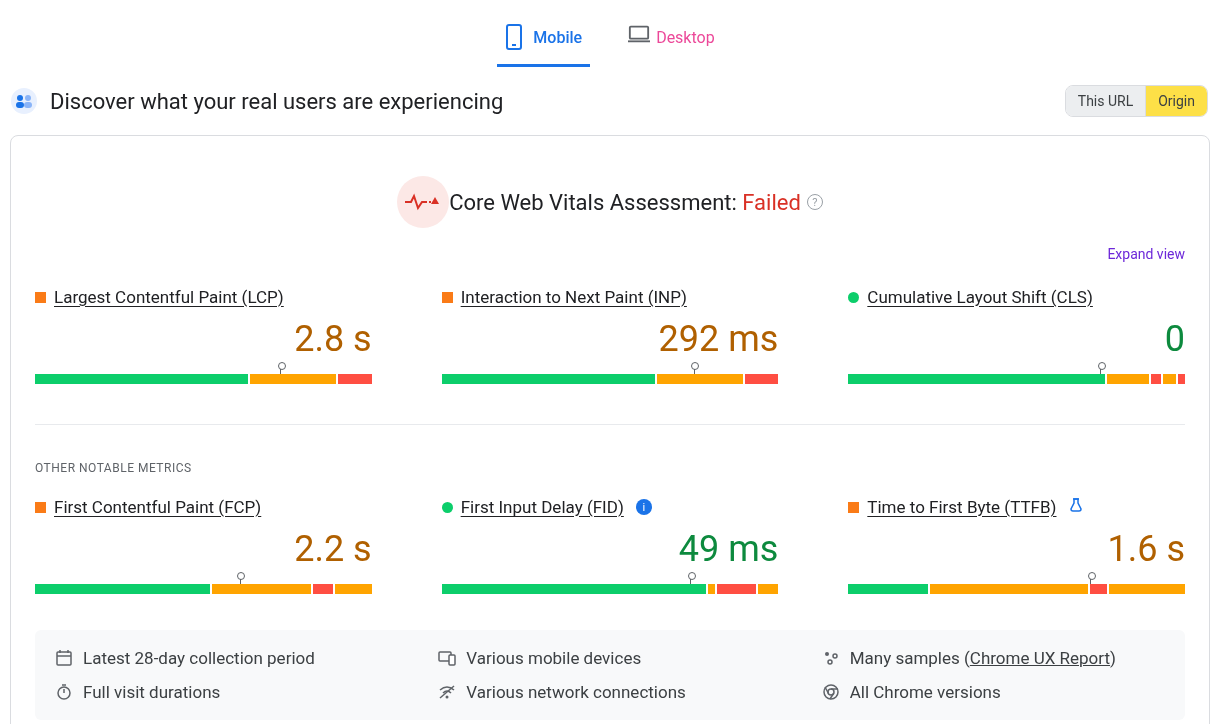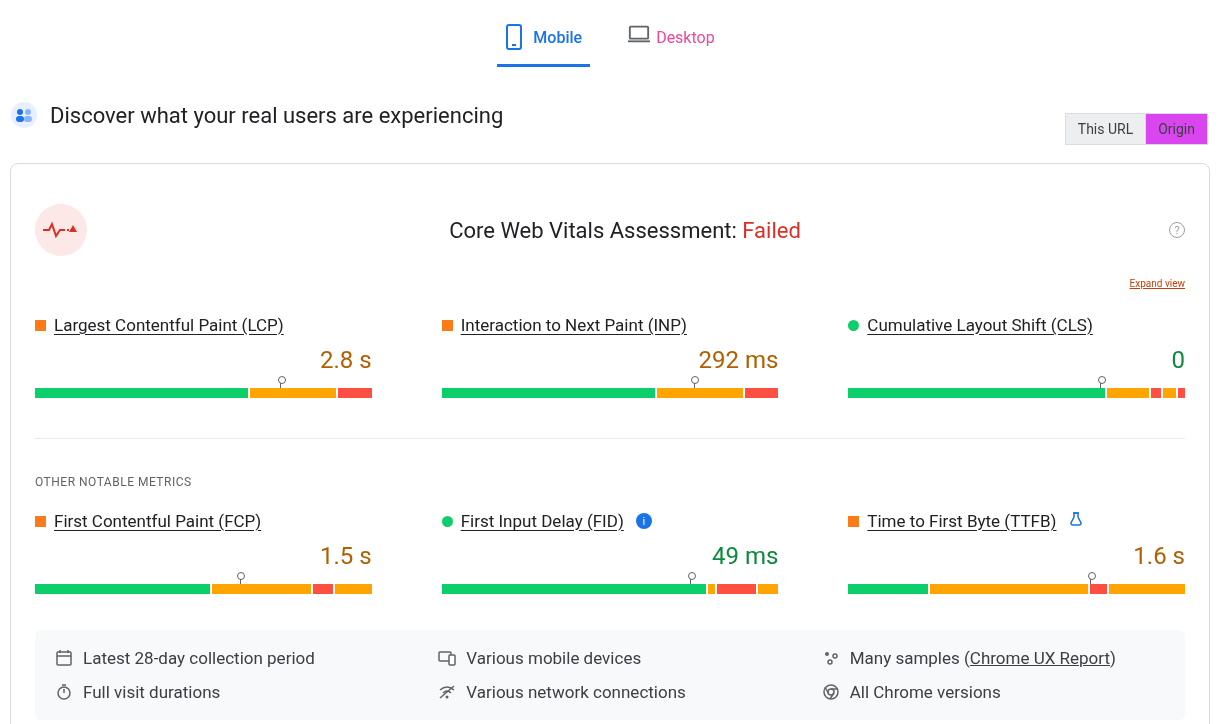--- a/index.html
+++ b/index.html
@@ -5,41 +5,41 @@
 * { box-sizing: border-box; margin: 0; padding: 0; }
 body { font-family: Roboto, Arial, sans-serif; background: #fff; color: #202124; width: 1220px; }
 .tabs { display: flex; justify-content: center; gap: 30px; padding: 12px 0 0; }
 .tab { display: flex; align-items: center; gap: 10px; padding: 12px 8px 14px; cursor: pointer; border-bottom: 3px solid transparent; font-size: 16px; color: #ec4899; }
 .tab.active { color: #1a73e8; border-bottom-color: #1a73e8; font-weight: 500; }
 .tab-icon { width: 18px; height: 26px; display:inline-block; }
 .header-row { display: flex; align-items: center; justify-content: space-between; padding: 18px 12px 18px 10px; }
 .header-left { display: flex; align-items: center; gap: 12px; }
 .header-icon { width: 28px; height: 28px; }
 .header-title { font-size: 22px; font-weight: 400; color: #202124; }
-.toggle-group { display: flex; border: 1px solid #dadce0; border-radius: 0; overflow: hidden; margin-top: 28px; }
-.toggle-btn { padding: 7px 12px; font-size: 14px; background: #d946ef; cursor: pointer; color: #3c4043; }
+.toggle-group { display: flex; border: 1px solid #dadce0; border-radius: 8px; overflow: hidden; }
+.toggle-btn { padding: 7px 12px; font-size: 14px; background: #fde047; cursor: pointer; color: #3c4043; }
 .toggle-btn.active { background: #eceef0; }
 .toggle-btn + .toggle-btn { border-left: 1px solid #dadce0; }
 .card { border: 1px solid #dadce0; border-radius: 8px; margin: 0 10px 10px; padding: 0 24px 24px; }
-.assessment-row { display:flex; align-items:center; justify-content:space-between; padding: 40px 0 8px; }
+.assessment-row { display:flex; align-items:center; justify-content:center; padding: 40px 0 8px; }
 .assess-badge { width:52px; height:52px; border-radius:50%; background:#fce8e6; display:flex; align-items:center; justify-content:center; }
 .assess-text { font-size: 22px; font-weight: 400; }
 .assess-failed { color: #d93025; }
 .help-icon { width:16px; height:16px; border:1px solid #9aa0a6; border-radius:50%; color:#9aa0a6; font-size:11px; display:inline-flex; align-items:center; justify-content:center; margin-left:6px; cursor:pointer;}
 .expand-row { text-align:right; padding: 8px 0 24px; }
-.expand-link { font-size:10px; color:#c2410c; cursor:pointer;text-decoration:underline; }
+.expand-link { font-size:14px; color:#6d28d9; cursor:pointer; }
 .metrics-grid { display:grid; grid-template-columns: 1fr 1fr 1fr; column-gap: 70px; row-gap: 0; }
 .metric { padding-bottom: 8px; }
 .metric-head { display:flex; align-items:center; gap:8px; margin-bottom: 11px; }
 .dot { width:11px; height:11px; display:inline-block; }
 .dot.orange { background:#fa7b17; }
 .dot.green { background:#0cce6b; border-radius:50%; }
 .metric-name { font-size:17px; color:#202124; text-decoration: underline; text-underline-offset: 3px; cursor:pointer;}
 .metric-value-row { display:flex; justify-content:flex-end; align-items:baseline; margin-bottom: 2px; position:relative; }
-.metric-value { font-size: 24px; font-weight: 400; }
+.metric-value { font-size: 36px; font-weight: 400; }
 .val-orange { color:#c5221f; color:#b06000; }
 .val-green { color:#0d8a3e; }
 .bar-wrap { position:relative; height:22px; }
 .bar { display:flex; gap:2px; height:10px; position:absolute; bottom:0; left:0; right:0; }
 .seg-green { background:#0cce6b; }
 .seg-orange { background:#ffa400; }
 .seg-red { background:#ff4e42; }
 .marker { position:absolute; top:0; width:10px; height:22px; transform:translateX(-50%); }
 .marker::before { content:""; position:absolute; top:0; left:2px; width:6px; height:6px; border:1px solid #5f6368; border-radius:50%; background:#fff; }
 .marker::after { content:""; position:absolute; top:7px; left:4.5px; width:1px; height:15px; background:#5f6368; }
@@ -179,21 +179,21 @@
   <div class="section-label">OTHER NOTABLE METRICS</div>
 
   <div class="metrics-grid">
 
     <div class="metric">
       <div class="metric-head">
         <span class="dot orange"></span>
         <span class="metric-name">First Contentful Paint (FCP)</span>
       </div>
       <div class="metric-value-row">
-          <span class="metric-value val-orange">1.5 s</span>
+          <span class="metric-value val-orange">2.2 s</span>
         </div>
       <div class="bar-wrap">
         <div class="marker" style="left:61%"></div>
         <div class="bar">
             <div class="seg-green" style="flex: 53 1 0%;"></div>
             <div class="seg-orange" style="flex: 30 1 0%;"></div>
             <div class="seg-red" style="flex: 6 1 0%;"></div>
             <div class="seg-orange" style="flex: 11 1 0%;"></div>
           </div>
       </div>

